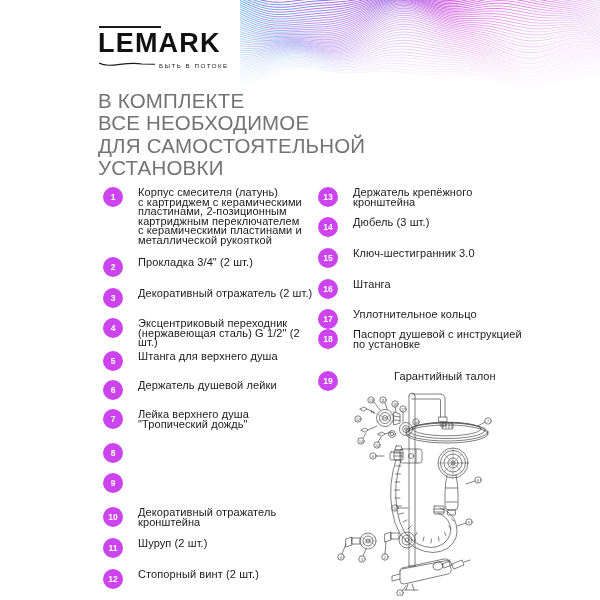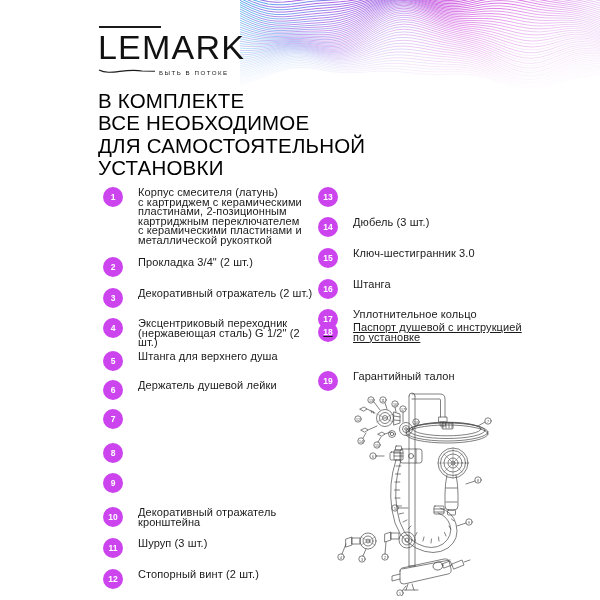--- a/index.html
+++ b/index.html
@@ -34,23 +34,23 @@
     width: 170px;
   }
   .logo-topbar {
     width: 62px;
     height: 2px;
     background: #1a1a1a;
     margin-left: 1px;
     margin-bottom: 2px;
   }
   .logo-wordmark {
-    font-size: 34px;
+    font-size: 27px;
     letter-spacing: 1.2px;
-    font-weight: 400;
+    font-weight: 700;
     line-height: 1;
     color: #111111;
     font-family: "Liberation Sans", sans-serif;
   }
   .logo-tagline-row {
     display: flex;
     align-items: flex-end;
     margin-top: 1px;
     height: 11px;
   }
@@ -71,21 +71,21 @@
   
   #page-title {
     position: absolute;
     left: 98px;
     top: 76px;
     width: 420px;
     font-size: 20.5px;
     line-height: 22.5px;
     letter-spacing: 0.2px;
     font-weight: 400;
-    color: #000000;
+    color: #737373;
     white-space: pre-line;
   }
 
   
   .spec-column {
     position: absolute;
   }
   #spec-column-left { left: 103px; top: 186px; width: 215px; }
   #spec-column-right { left: 318px; top: 186px; width: 218px; }
 
@@ -250,66 +250,69 @@
     <div class="spec-item" style="top: 164px;">
       <div class="spec-bullet">5</div>
       <div class="spec-text">Штанга для верхнего душа</div>
     </div>
     <div class="spec-item" style="top: 193px;">
       <div class="spec-bullet">6</div>
       <div class="spec-text">Держатель душевой лейки</div>
     </div>
     <div class="spec-item" style="top: 222px;">
       <div class="spec-bullet">7</div>
+      <div class="spec-text">Лейка верхнего душа
+"Тропический дождь"</div>
     </div>
     <div class="spec-item" style="top: 256px;">
       <div class="spec-bullet">8</div>
     </div>
     <div class="spec-item" style="top: 286px;">
       <div class="spec-bullet">9</div>
     </div>
     <div class="spec-item" style="top: 320px;">
       <div class="spec-bullet">10</div>
       <div class="spec-text">Декоративный отражатель кронштейна</div>
     </div>
     <div class="spec-item" style="top: 351px;">
       <div class="spec-bullet">11</div>
-      <div class="spec-text">Шуруп (3 шт.)</div>
+      <div class="spec-text">Шуруп (2 шт.)</div>
     </div>
     <div class="spec-item" style="top: 382px;">
       <div class="spec-bullet">12</div>
       <div class="spec-text">Стопорный винт (2 шт.)</div>
     </div>
   </div>
 <div class="spec-column" id="spec-column-right">
     <div class="spec-item" style="top: 0px;">
       <div class="spec-bullet">13</div>
+      <div class="spec-text">Держатель крепёжного кронштейна</div>
     </div>
     <div class="spec-item" style="top: 30px;">
       <div class="spec-bullet">14</div>
       <div class="spec-text">Дюбель (3 шт.)</div>
     </div>
     <div class="spec-item" style="top: 61px;">
       <div class="spec-bullet">15</div>
       <div class="spec-text">Ключ-шестигранник 3.0</div>
     </div>
     <div class="spec-item" style="top: 92px;">
       <div class="spec-bullet">16</div>
       <div class="spec-text">Штанга</div>
     </div>
     <div class="spec-item" style="top: 122px;">
       <div class="spec-bullet">17</div>
       <div class="spec-text">Уплотнительное кольцо</div>
     </div>
-    <div class="spec-item" style="top: 135px; text-decoration: underline;">
+    <div class="spec-item" style="top: 142px;">
       <div class="spec-bullet">18</div>
       <div class="spec-text">Паспорт душевой с инструкцией
 по установке</div>
     </div>
-    <div class="spec-item" style="top: 184px;">
+    <div class="spec-item" style="top: 184px; gap: 41px;">
       <div class="spec-bullet">19</div>
       <div class="spec-text">Гарантийный талон</div>
     </div>
   </div>
 
 <svg id="product-diagram" viewBox="0 0 205 208" xmlns="http://www.w3.org/2000/svg">
   <g stroke="#4a4a4a" stroke-width="0.7" fill="none" stroke-linejoin="round" stroke-linecap="round">
 
     <path d="M79 8 L79 178 M85 8 L85 178"></path>
     <path d="M79 8 Q79 5 82 5 Q85 5 85 8"></path>

